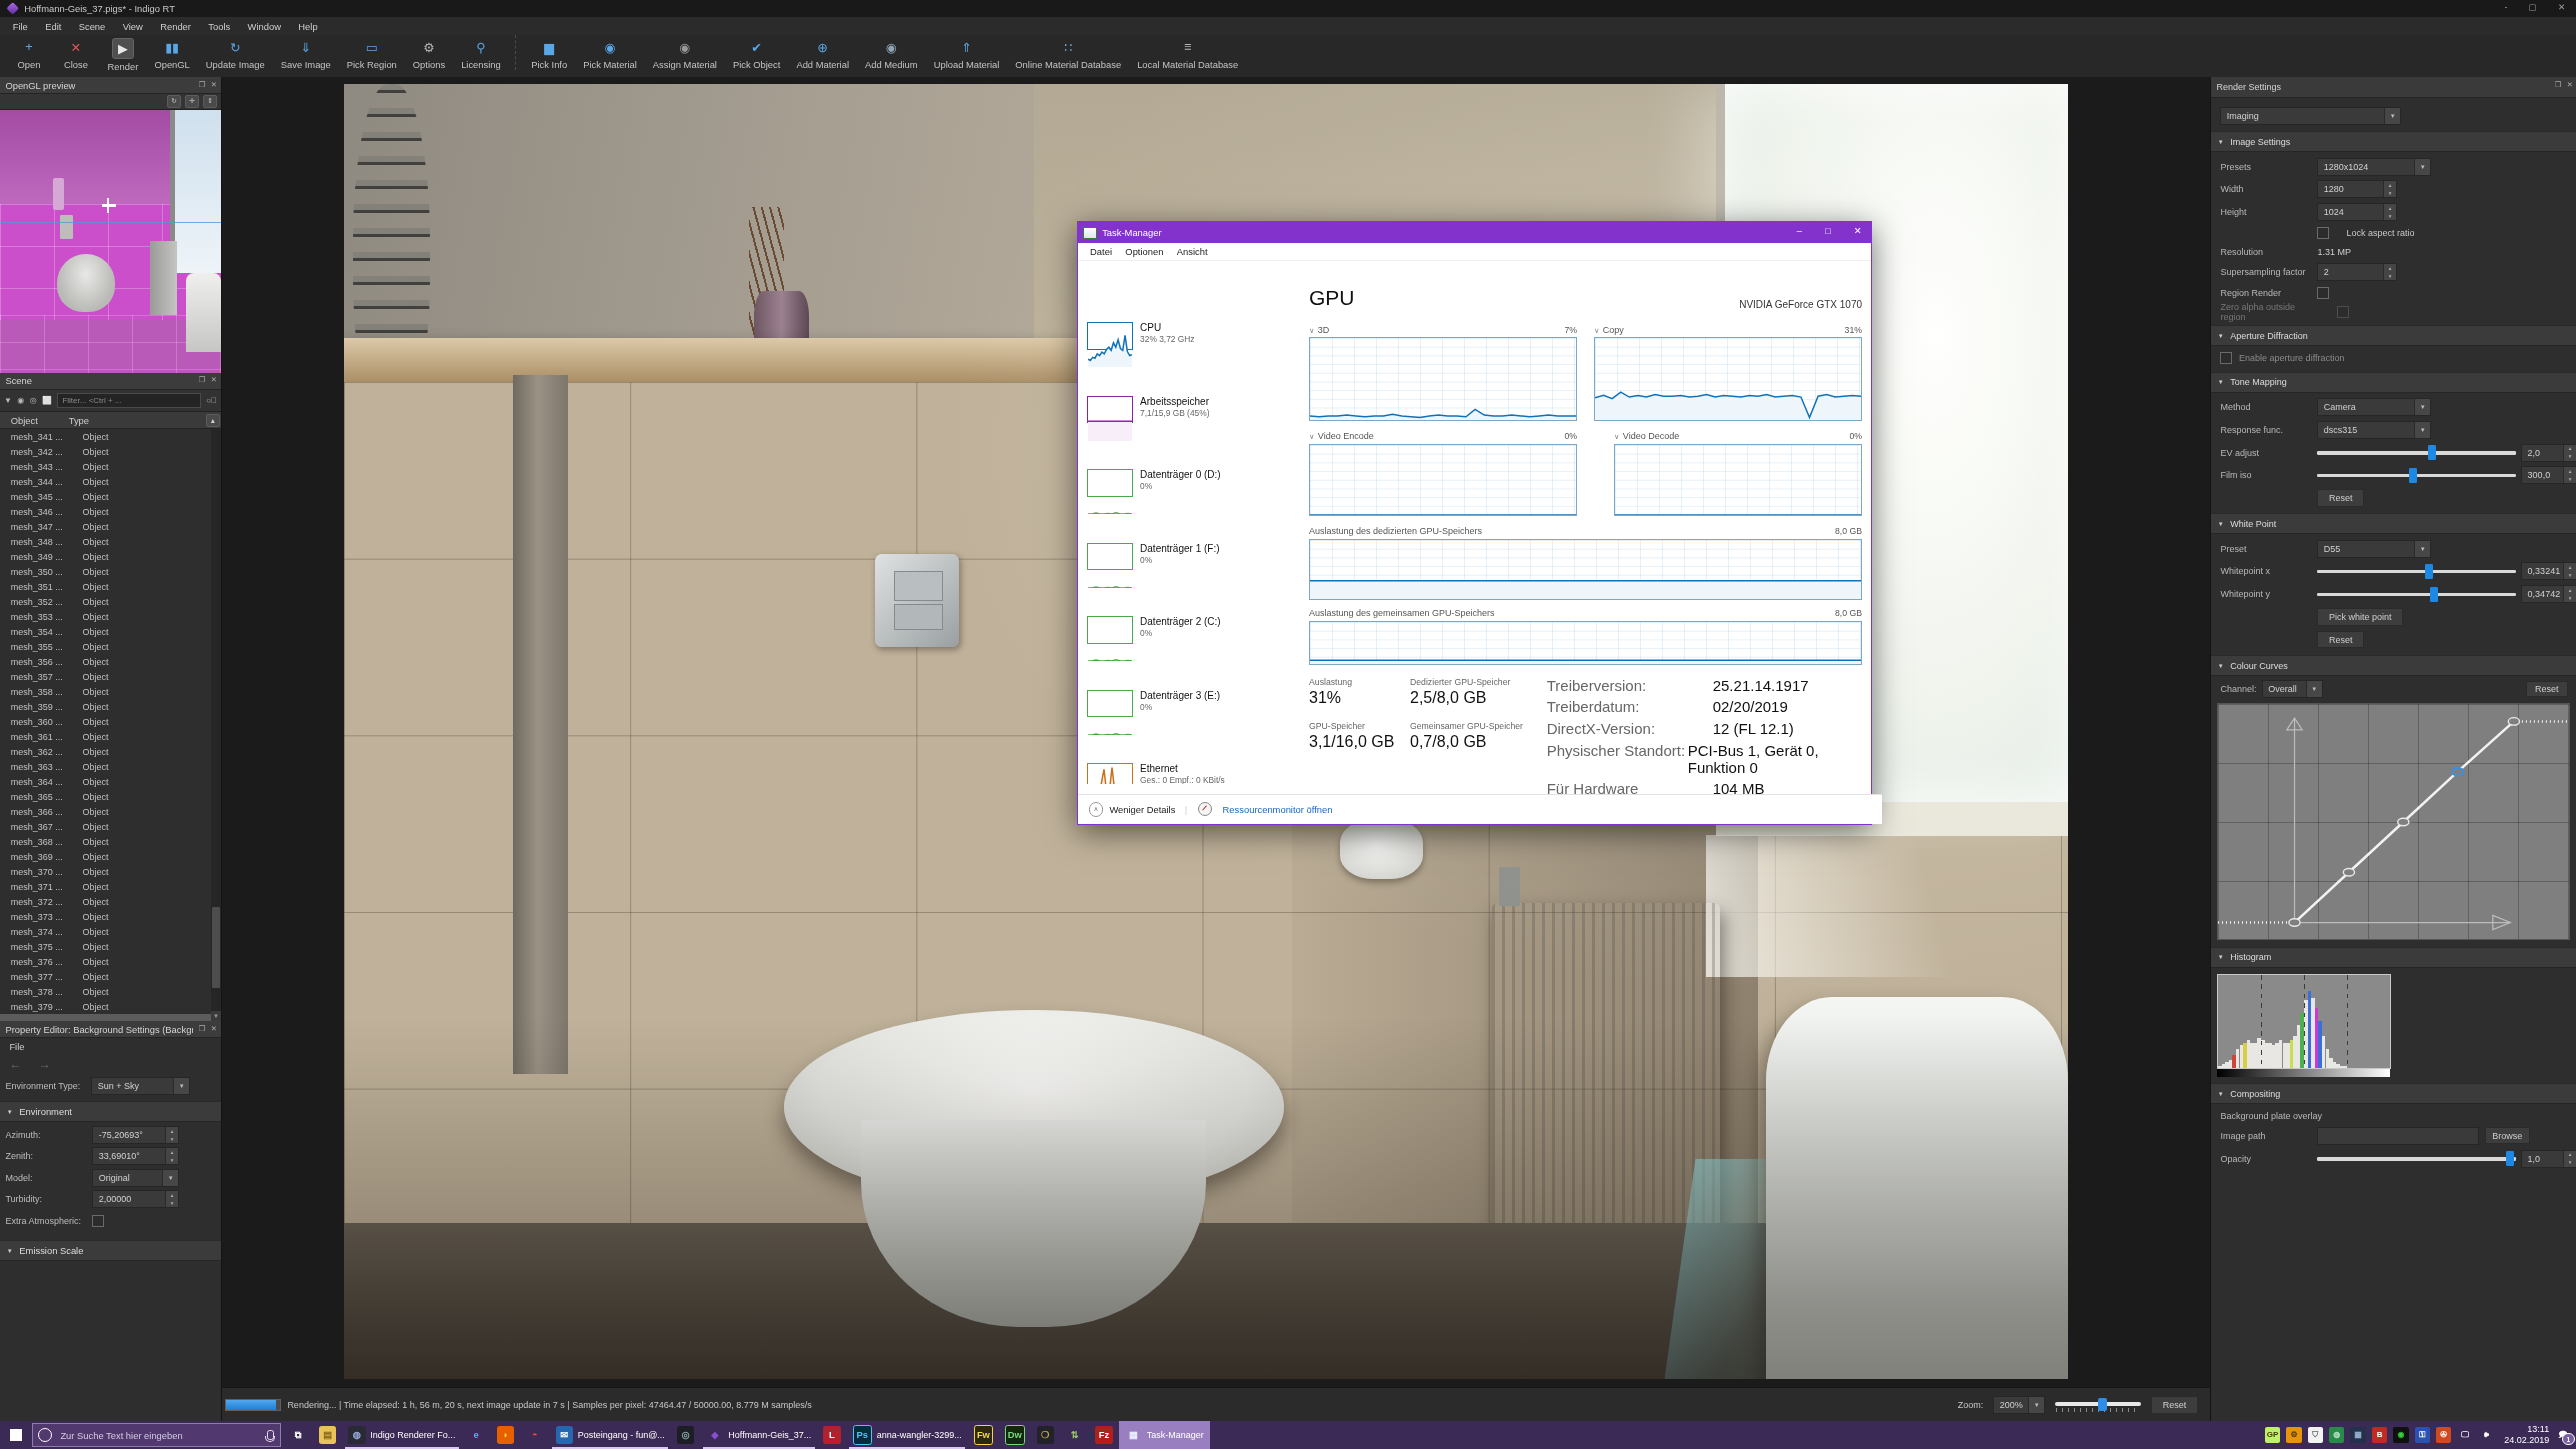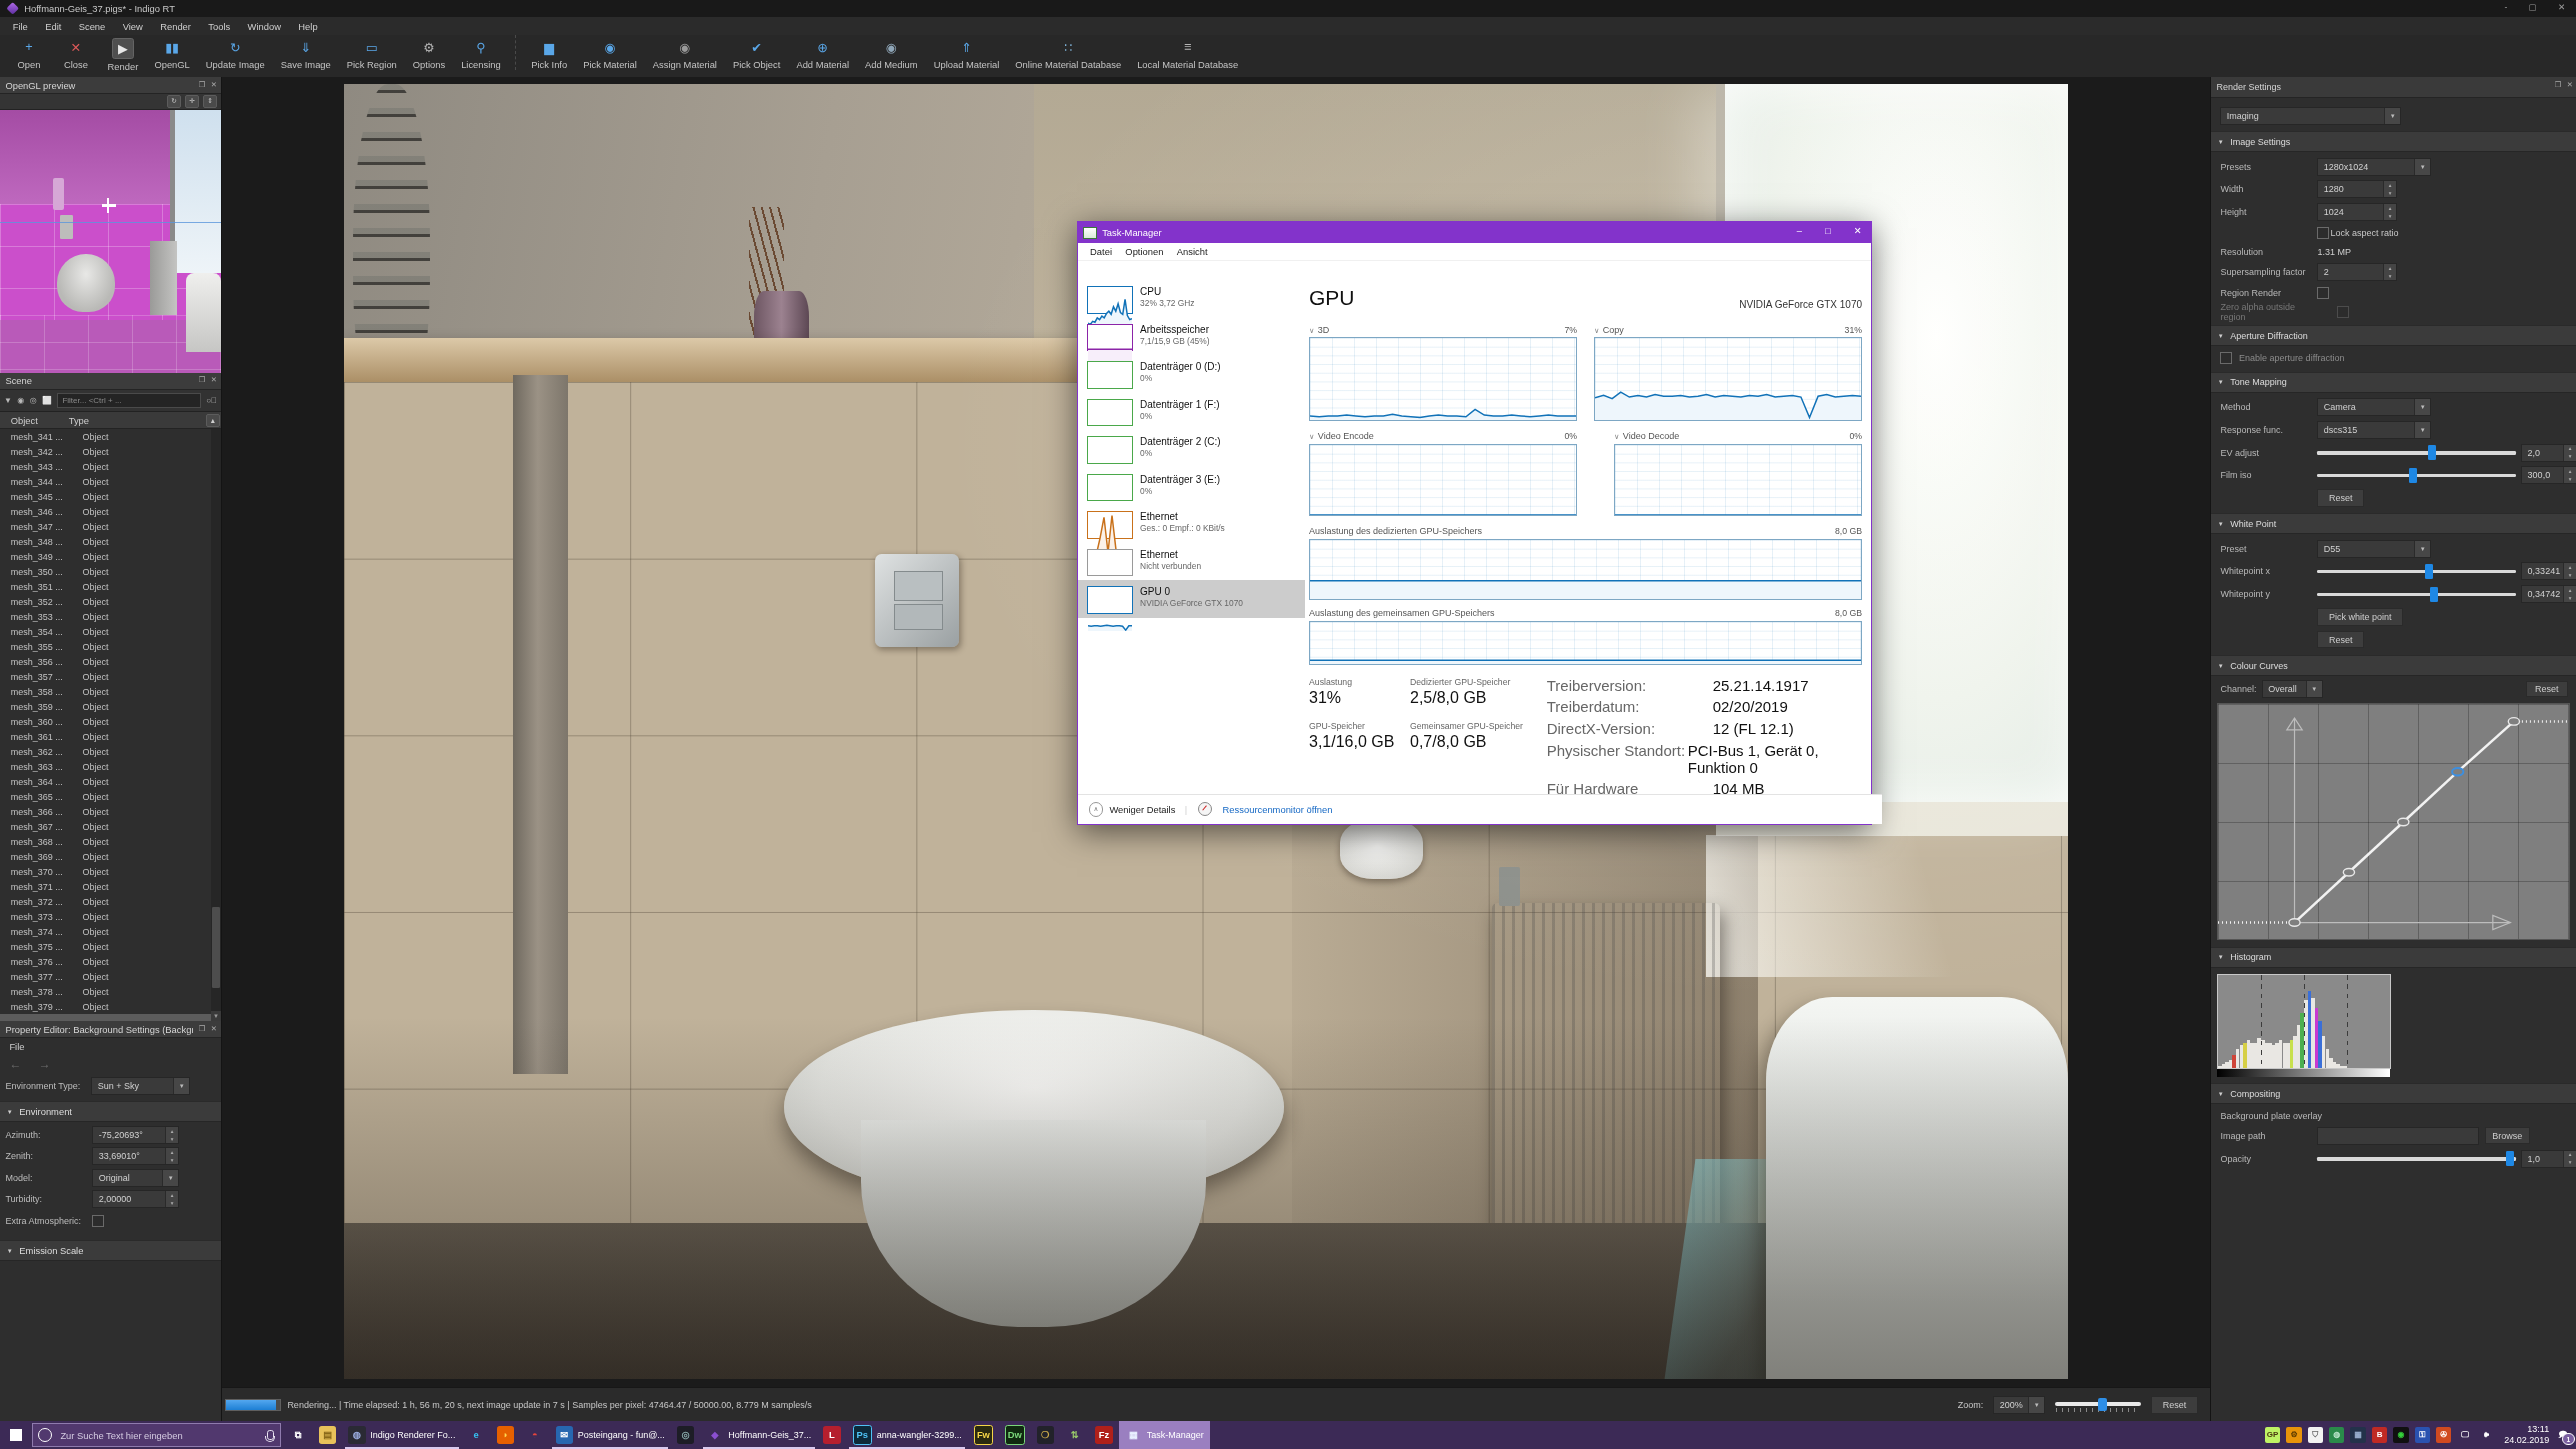--- a/index.html
+++ b/index.html
@@ -81,21 +81,21 @@
   
   #tmwin{left:1077px;top:221px;width:793px;height:602px;background:#fff;border:0.7px solid #8333cb;box-shadow:0 6.7px 30px rgba(0,0,0,.55);color:#1a1a1a;}
   #tmtitle{height:21px;background:#8333cb;display:flex;align-items:center;color:#fff;padding-left:5.4px;}
   #tmctl{position:absolute;right:9.4px;top:2.7px;display:flex;gap:23px;color:#fff;font-size:9.4px;}
   #tmmenu{height:17.4px;background:#fff;display:flex;align-items:center;padding-left:5.4px;border-bottom:0.7px solid #f0f0f0;}
   #tmmenu .mi{color:#1a1a1a;padding:0 6.7px;}
   #tmtabs{height:18px;background:#fff;display:flex;align-items:flex-end;padding-left:5.4px;border-bottom:0.7px solid #d9d9d9;}
   .tmtab{border:0.7px solid #d9d9d9;border-bottom:none;background:#f0f0f0;padding:2.7px 6.7px;margin-right:1.3px;color:#1a1a1a;font-size:9px;}
   .tmtab.active{background:#fff;position:relative;top:0.7px;padding-top:4px;}
   #tmsidebar{position:absolute;left:0;top:58px;width:227px;height:504px;background:#fff;overflow:hidden;}
-  .side-item{position:relative;display:flex;padding:6px 4px 6px 9.4px;height:25.5px;}
+  .side-item{position:relative;display:flex;padding:6px 4px 6px 9.4px;height:25.5px;margin-top:36px;}
   .side-item.sel{background:#cccccc;}
   .thumb{width:44px;height:25.5px;background:#fff;border:0.7px solid;flex:none;}
   .side-txt{margin-left:6.7px;overflow:hidden;white-space:nowrap;}
   .side-t1{font-size:10px;color:#111;}
   .side-t2{font-size:8.4px;color:#666;margin-top:1.3px;}
   #tmmain{position:absolute;left:231px;top:64px;width:553px;height:470px;}
   .tm-chart{position:relative;background:#fff;border:0.7px solid #7da7c4;
     background-image:linear-gradient(rgba(17,114,184,.10) 0.7px,transparent 0.7px),linear-gradient(90deg,rgba(17,114,184,.10) 0.7px,transparent 0.7px);
     background-size:22px 8.7px;}
   .tm-chart svg{position:absolute;inset:0;width:100%;height:100%;}
@@ -825,21 +825,21 @@
           <span>1024</span>
           <span class="spcol">
             <span>▲</span>
             <span>▼</span>
           </span>
         </div>
       </div>
     <div class="rp-row" style="height:13.4px;">
         <span class="rp-lab"></span>
         <span class="chk"></span>
-        <span style="margin-left:1px;color:#c9c9c9;">Lock aspect ratio</span>
+        <span style="margin-left:17px;color:#c9c9c9;">Lock aspect ratio</span>
       </div>
     <div class="rp-row" style="height:13.4px;">
         <span class="rp-lab">Resolution</span>
         <span style="color:#d0d0d0;">1.31 MP</span>
       </div>
     <div class="rp-row">
         <span class="rp-lab" style="line-height:10.7px;">Supersampling factor</span>
       <div class="ctrl spin" style="width:67px;">
           <span>2</span>
           <span class="spcol">

